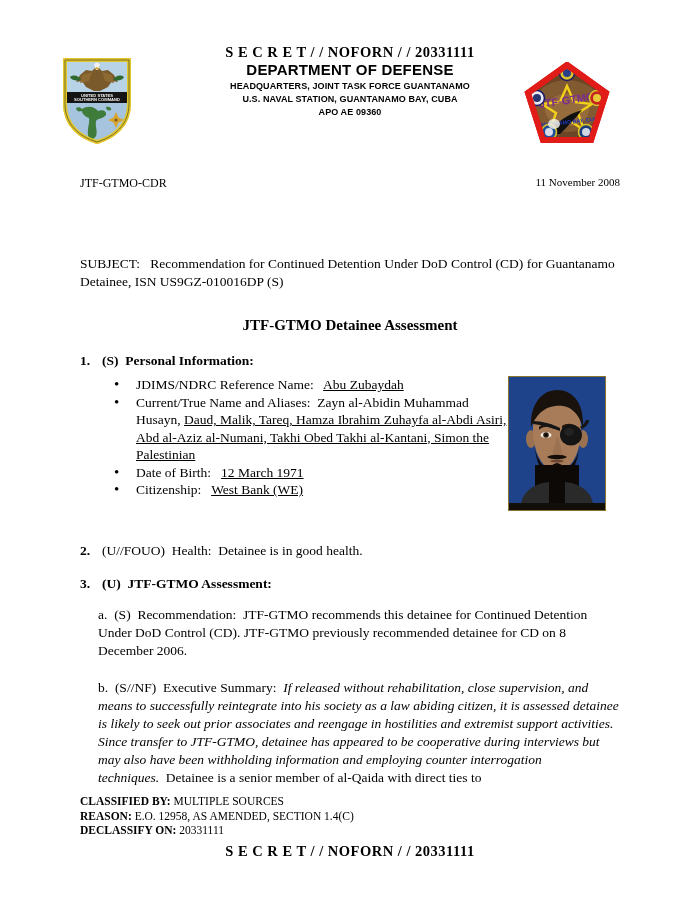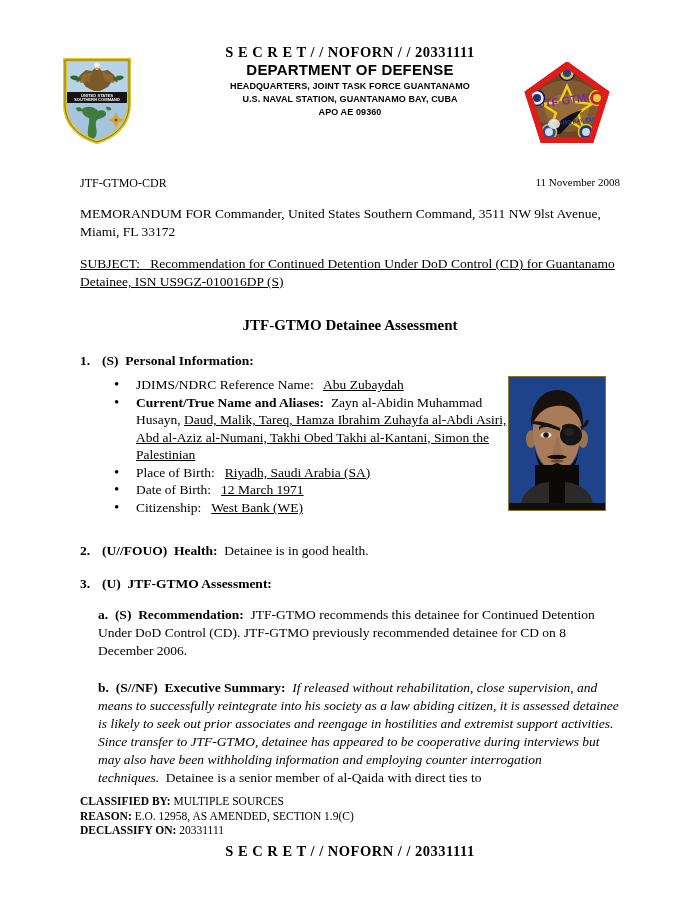--- a/index.html
+++ b/index.html
@@ -65,21 +65,21 @@
     left: 524px;
     top: 62px;
     width: 86px;
     height: 82px;
   }
 
   .doc-id { position: absolute; left: 80px; top: 176px; font-size: 12px; }
   .doc-date { position: absolute; left: 80px; top: 176px; width: 540px; text-align: right; font-size: 11px; }
 
   .memo-para { position: absolute; left: 80px; top: 205px; width: 542px; font-size: 13.5px; line-height: 1.33; }
-  .subject-para { position: absolute; left: 80px; top: 255px; width: 542px; font-size: 13.5px; line-height: 1.33; text-decoration: underline; }
+  .subject-para { position: absolute; left: 80px; top: 255px; width: 542px; font-size: 13.5px; line-height: 1.33; }
 
   .doc-title {
     position: absolute;
     left: 0; top: 317px;
     width: 700px;
     text-align: center;
     font-weight: bold;
     font-size: 15px;
   }
 
@@ -120,21 +120,21 @@
     border: 1px solid #8a7430;
     overflow: hidden;
   }
 
   .sec-2 { position: absolute; left: 80px; top: 543px; width: 545px; font-size: 13.5px; }
   .sec-3 { position: absolute; left: 80px; top: 576px; width: 545px; font-size: 13.5px; font-weight: bold; }
   .sec-3a { position: absolute; left: 98px; top: 606px; width: 524px; font-size: 13.5px; line-height: 1.33; }
   .sec-3b { position: absolute; left: 98px; top: 679px; width: 524px; font-size: 13.5px; line-height: 1.33; }
 
   .num-lbl { display: inline-block; width: 22px; font-weight: bold; }
-  .b { font-weight: bold; margin-top: 20px; }
+  .b { font-weight: normal; margin-top: 20px; }
   .i { font-style: italic; }
 
   .footer-class {
     position: absolute;
     left: 80px;
     top: 786px;
     font-family: "Liberation Serif", "DejaVu Serif", serif;
     font-size: 11.5px;
     line-height: 1.28;
     margin-top: 8px;
@@ -241,21 +241,20 @@
     <div class="class-banner">S E C R E T / / NOFORN / / 20331111</div>
     <div class="dept-line">DEPARTMENT OF DEFENSE</div>
     <div class="hq-line">HEADQUARTERS, JOINT TASK FORCE GUANTANAMO</div>
     <div class="hq-line">U.S. NAVAL STATION, GUANTANAMO BAY, CUBA</div>
     <div class="hq-line">APO AE 09360</div>
   </div>
 
   <div class="doc-id">JTF-GTMO-CDR</div>
   <div class="doc-date">11 November 2008</div>
 
-  <div class="memo-para">MEMORANDUM FOR Commander, United States Southern Command, 3511 NW 9lst Avenue, Miami, FL 33172</div>
 
   <div class="subject-para">
     <span>SUBJECT:</span>
     <span>&nbsp;</span>
     <span>Recommendation for Continued Detention Under DoD Control (CD) for Guantanamo Detainee, ISN US9GZ-010016DP (S)</span>
   </div>
 
   <div class="doc-title">JTF-GTMO Detainee Assessment</div>
 
   <div class="sec-1">
@@ -264,25 +263,20 @@
 
   <ul class="bullets">
     <li>
       <span>JDIMS/NDRC Reference Name:</span>
       <span>&nbsp;</span>
       <span class="u">Abu Zubaydah</span>
     </li>
     <li>
       <span class="b">Current/True Name and Aliases:</span>
       <span>&nbsp;</span><span>Zayn al-Abidin Muhammad Husayn,</span><span>&nbsp;</span><span class="u">Daud, Malik, Tareq, Hamza Ibrahim Zuhayfa al-Abdi Asiri,  Abd al-Aziz al-Numani, Takhi Obed Takhi al-Kantani, Simon the Palestinian</span>
-    </li>
-    <li>
-      <span>Place of Birth:</span>
-      <span>&nbsp;</span>
-      <span class="u">Riyadh, Saudi Arabia (SA)</span>
     </li>
     <li>
       <span>Date of Birth:</span>
       <span>&nbsp;</span>
       <span class="u">12 March 1971</span>
     </li>
     <li>
       <span>Citizenship:</span>
       <span>&nbsp;</span>
       <span class="u">West Bank (WE)</span>
@@ -348,21 +342,21 @@
     <span class="b">b.</span>&nbsp;&nbsp;<span class="b">(S//NF)</span>&nbsp;&nbsp;<span class="b">Executive Summary:</span>&nbsp;&nbsp;<span class="i">If released without rehabilitation, close supervision, and means to successfully reintegrate into his society as a law abiding citizen, it is assessed detainee is likely to seek out prior associates and reengage in hostilities and extremist support activities.  Since transfer to JTF-GTMO, detainee has appeared to be cooperative during interviews but may also have been withholding information and employing counter interrogation techniques.</span>&nbsp;&nbsp;<span>Detainee is a senior member of al-Qaida with direct ties to</span>
   </div>
 
   <div class="footer-class">
     <div>
       <span class="lbl">CLASSIFIED BY:</span>
       <span>MULTIPLE SOURCES</span>
     </div>
     <div>
       <span class="lbl">REASON:</span>
-      <span>E.O. 12958, AS AMENDED, SECTION 1.9(C)</span>
+      <span>E.O. 12958, AS AMENDED, SECTION 1.4(C)</span>
     </div>
     <div>
       <span class="lbl">DECLASSIFY ON:</span>
       <span>20331111</span>
     </div>
   </div>
 
   <div class="bottom-banner">S E C R E T / / NOFORN / / 20331111</div>
 
 </div>

